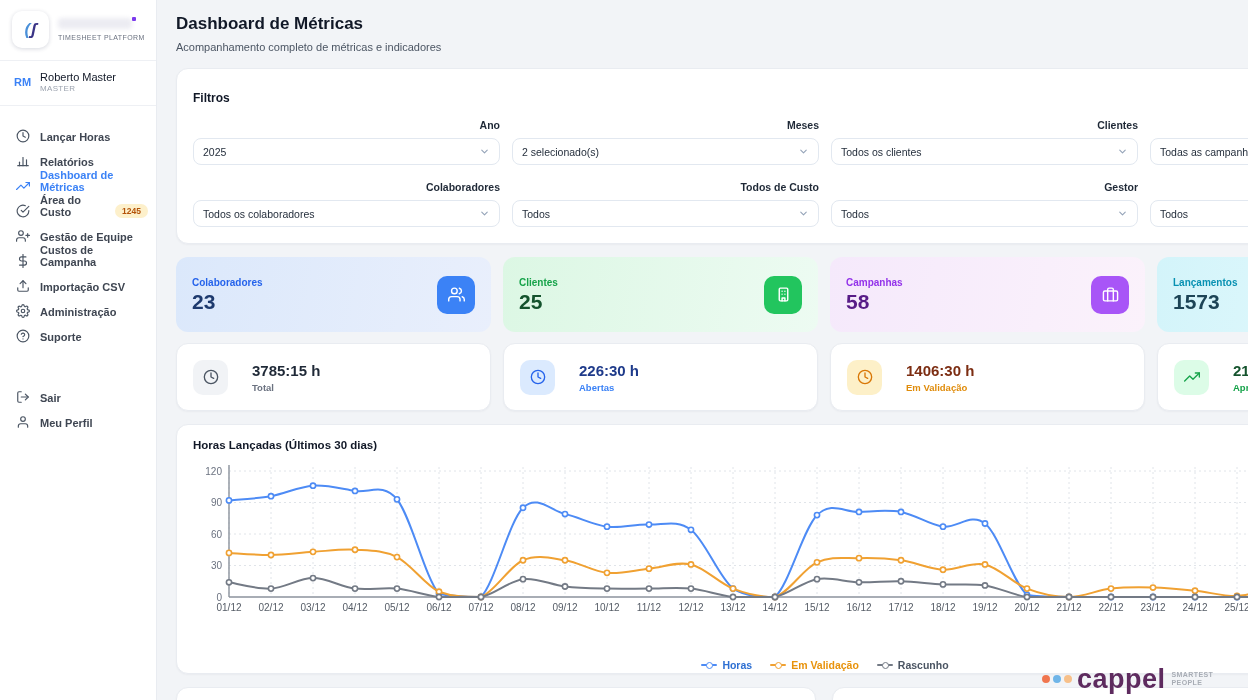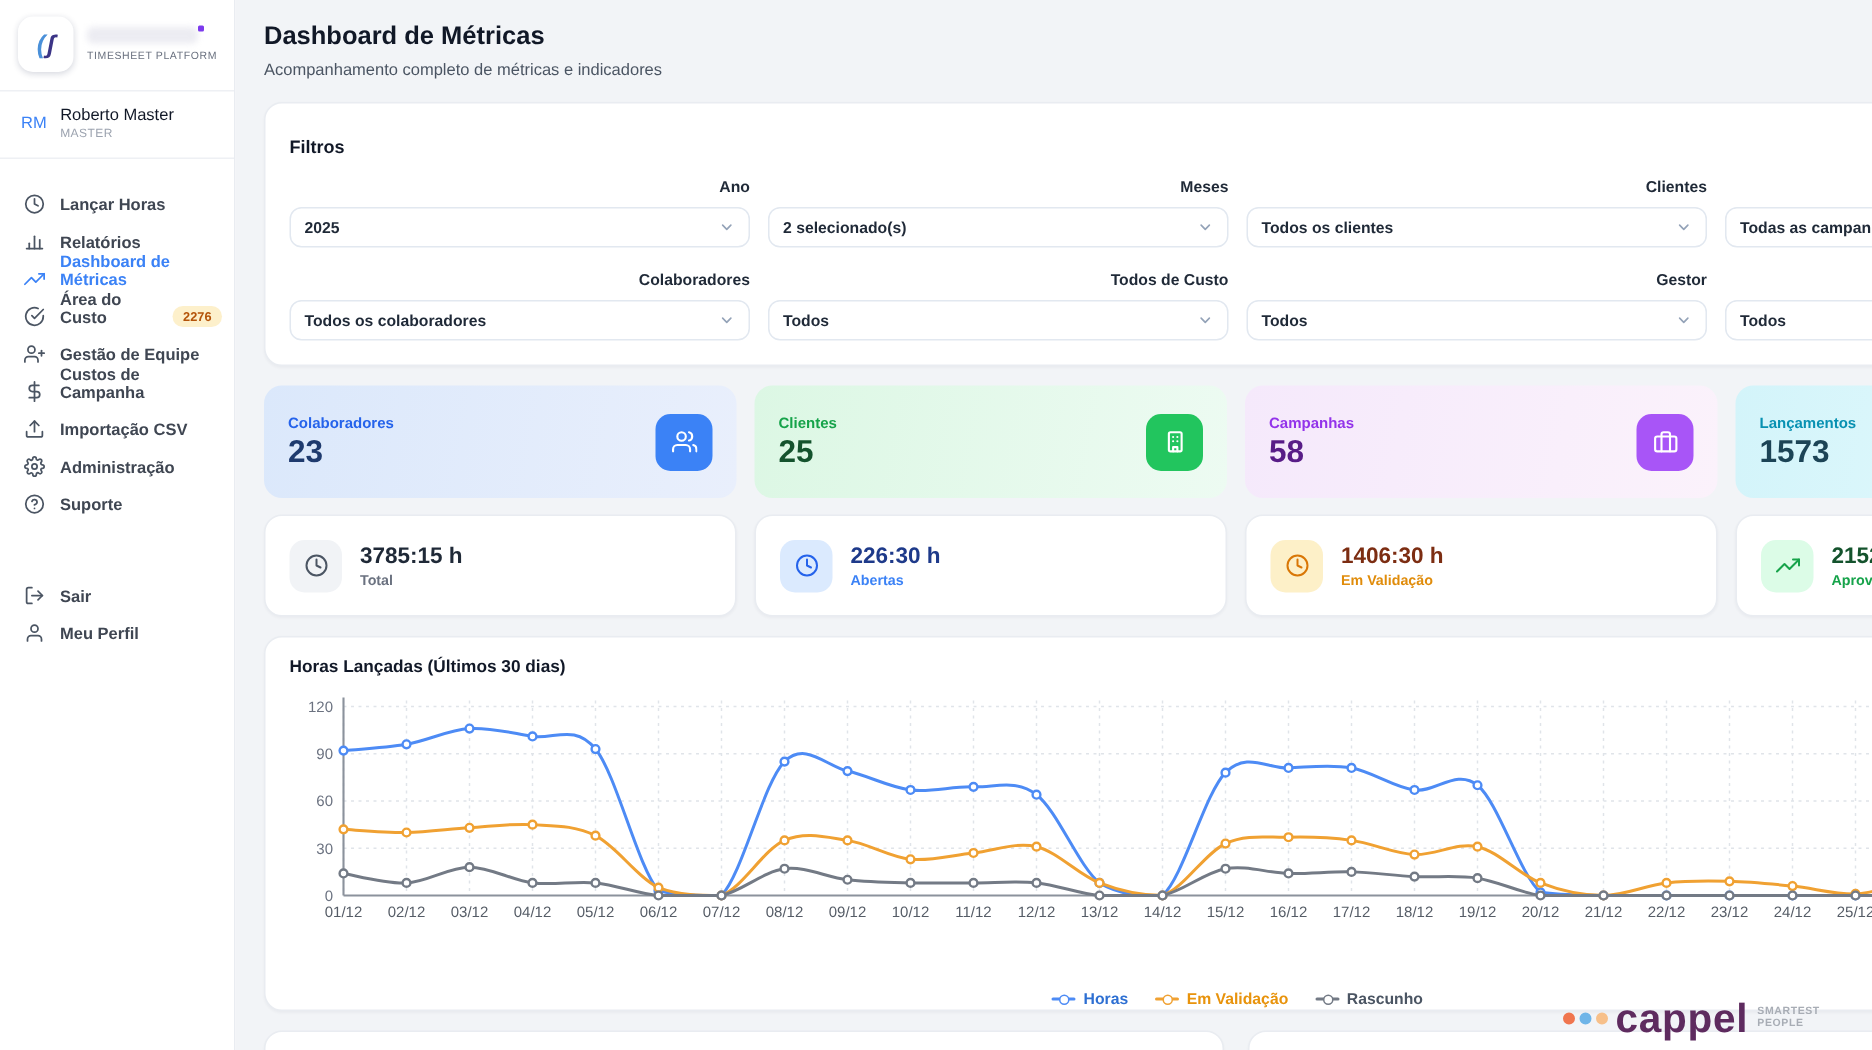--- a/index.html
+++ b/index.html
@@ -14,21 +14,21 @@
   .logo-mark { width:37px; height:37px; background:#fff; border-radius:10px;
                box-shadow:0 1px 4px rgba(30,40,80,.18); display:flex; align-items:center;
                justify-content:center; font-weight:bold; font-size:17px; font-style:italic; }
   .logo-paren { color:#4a90d9; } .logo-esh { color:#3b3486; margin-left:1px; }
   .brand-box { position:relative; flex:1; }
   .brand-blur { width:74px; height:11px; background:#ececf2; border-radius:4px; filter:blur(2px); }
   .brand-dot { position:absolute; right:10px; top:-1px; width:4px; height:4px; background:#7c3aed; border-radius:1px; }
   .brand-caption { font-size:7px; letter-spacing:.4px; color:#6b7280; margin-top:5px; white-space:nowrap; }
   .user-row { display:flex; align-items:center; gap:9px; padding:10px 12px 12px 14px;
               border-bottom:1px solid #eef0f4; }
-  .user-initials { font-size:11px; font-weight:normal; color:#3b82f6;text-align:center; }
+  .user-initials { font-size:11px; font-weight:bold; color:#3b82f6;text-align:center; }
   .user-name { font-size:11px; font-weight:normal; color:#111827; line-height:13px; }
   .user-role { font-size:8px; color:#9ca3af; letter-spacing:.3px; }
   .nav { padding:12px 0 0 0; }
   .nav-item { display:flex; align-items:flex-end; gap:10px; height:25px; padding:0 8px 0 16px;
               font-size:11px; font-weight:bold; color:#3f4652; cursor:pointer; }
   .nav-item svg { flex:0 0 auto; stroke:#4b5563; }
   .nav-item.active { color:#3b82f6; } .nav-item.active svg { stroke:#3b82f6; }
   .nav-badge { margin-left:auto; background:#fdf0cb; color:#b45309; font-size:8.5px; font-weight:bold;
                border-radius:8px; padding:2px 7px; }
   .nav-footer { margin-top:36px; }
@@ -40,41 +40,41 @@
 
   .card { background:#fff; border:1px solid #e9ecf1; border-radius:12px;
           box-shadow:0 1px 2px rgba(16,24,40,.04); }
 
   .filters-card { margin-top:15px; width:1296px; padding:16px; }
   .filters-title { font-size:12px; font-weight:800; color:#111827; margin:6px 0 14px 0; }
   .filter-grid { display:grid; grid-template-columns:repeat(4,1fr); gap:16px 12px; width:1264px; }
   .ffield .flabel { display:block; font-size:10.5px; font-weight:bold; color:#1f2937; margin-bottom:7px;text-align:right; }
   .fselect { display:flex; align-items:center; justify-content:space-between; height:27px;
              border:1px solid #e2e8f0; border-radius:8px; background:#fff; padding:0 9px;
-             font-size:10.5px; font-weight:bold; color:#1f2937; cursor:pointer; }
+             font-size:10.5px; font-weight:normal; color:#1f2937; cursor:pointer; }
   .fselect svg { stroke:#94a3b8; }
 
   .cards-grid { display:grid; grid-template-columns:repeat(4,1fr); gap:12px; width:1296px; margin-top:13px; }
   .scard { border-radius:12px; padding:13px 16px; height:75px; position:relative; }
   .scard .slabel { font-size:10px; font-weight:bold; margin-top:7px; }
   .scard .svalue { font-size:21px; font-weight:800; margin-top:2px; }
   .scard .icon-tile { position:absolute; right:16px; top:50%; transform:translateY(-50%);
                       width:38px; height:38px; border-radius:10px; display:flex; align-items:center; justify-content:center; }
   .scard-blue   { background:linear-gradient(100deg,#dbe8fb,#e9effc); }
   .scard-blue .slabel { color:#2563eb; } .scard-blue .svalue { color:#1e3a6e; }
   .scard-green  { background:linear-gradient(100deg,#dcf7e4,#edfbf2); }
   .scard-green .slabel { color:#16a34a; } .scard-green .svalue { color:#14532d; }
   .scard-purple { background:linear-gradient(100deg,#f5e9fb,#fbf2fb); }
   .scard-purple .slabel { color:#9333ea; } .scard-purple .svalue { color:#581c87; }
   .scard-cyan   { background:linear-gradient(100deg,#d3f4fa,#e9fbfd); }
   .scard-cyan .slabel { color:#0891b2; } .scard-cyan .svalue { color:#1c4456; }
   .tile-blue { background:#3b82f6; } .tile-green { background:#22c55e; }
   .tile-purple { background:#a855f7; }
 
-  .hcard { display:flex; align-items:center; gap:12px; padding:0 16px; height:68px; }
+  .hcard { display:flex; align-items:center; gap:24px; padding:0 16px; height:68px; }
   .hicon { width:35px; height:35px; border-radius:10px; display:flex; align-items:center; justify-content:center; }
   .hicon-gray { background:#f1f3f6; } .hicon-blue { background:#dbeafe; }
   .hicon-amber { background:#fdf0c8; } .hicon-green { background:#dcfce7; }
   .hval { font-size:15px; font-weight:800; }
   .hlab { font-size:9.5px; font-weight:bold; margin-top:3px; }
   .hv-gray { color:#1f2937; } .hl-gray { color:#6b7280; }
   .hv-blue { color:#1e3a8a; } .hl-blue { color:#3b82f6; }
   .hv-amber { color:#7c2d12; } .hl-amber { color:#e08c0b; }
   .hv-green { color:#14532d; } .hl-green { color:#16a34a; }
 
@@ -144,21 +144,21 @@
           <polyline points="17 6 23 6 23 12"></polyline>
         </svg>
       <span>Dashboard de Métricas</span>
     </div>
     <div class="nav-item">
       <svg width="14" height="14" viewBox="0 0 24 24" fill="none" stroke-width="2" stroke-linecap="round" stroke-linejoin="round">
           <path d="M22 11.08V12a10 10 0 1 1-5.93-9.14"></path>
           <polyline points="22 4 12 14.01 9 11.01"></polyline>
         </svg>
       <span>Área do Custo</span>
-      <span class="nav-badge">2276</span>
+      <span class="nav-badge">1245</span>
     </div>
     <div class="nav-item">
       <svg width="14" height="14" viewBox="0 0 24 24" fill="none" stroke-width="2" stroke-linecap="round" stroke-linejoin="round">
           <path d="M16 21v-2a4 4 0 0 0-4-4H5a4 4 0 0 0-4 4v2"></path>
           <circle cx="8.5" cy="7" r="4"></circle>
           <line x1="20" y1="8" x2="20" y2="14"></line>
           <line x1="17" y1="11" x2="23" y2="11"></line>
         </svg>
       <span>Gestão de Equipe</span>
     </div>

